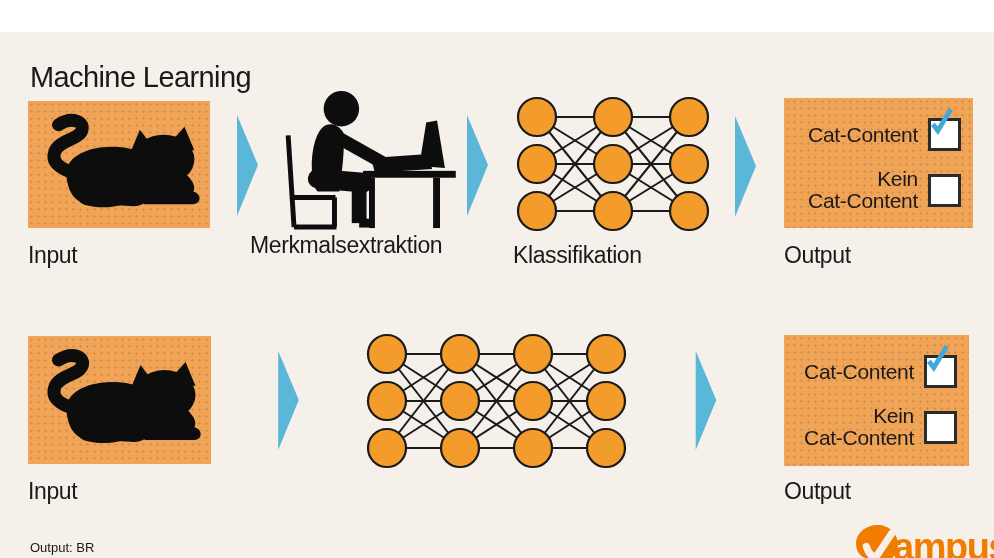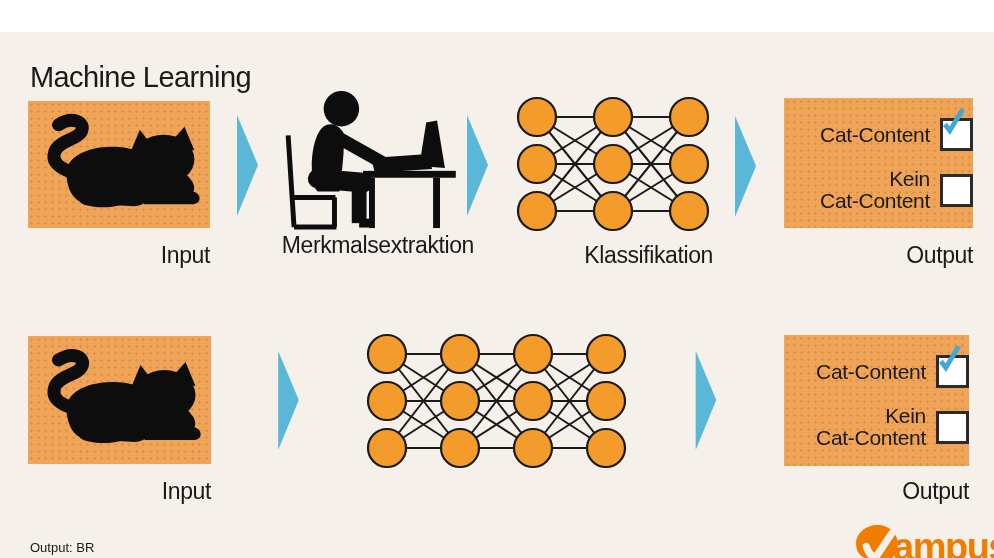--- a/index.html
+++ b/index.html
@@ -4,34 +4,34 @@
 <style>
   html,body { margin:0; padding:0; background:#fff; }
   .canvas {
     position:relative; width:994px; height:558px; overflow:hidden;
     background:var(--bg,#F6F0EA);
     color:var(--ink,#1A1A1A);
     font-family:"Liberation Sans", sans-serif;
     margin-top:32px;
   }
   .title { position:absolute; font-size:29px; letter-spacing:-0.6px; line-height:30px; }
-  .label { position:absolute; font-size:23px; letter-spacing:-0.4px; text-align:right; line-height:24px; }
+  .label { position:absolute; font-size:23px; letter-spacing:-0.4px; text-align:left; line-height:24px; }
   .obox {
     position:absolute;
     background-color:var(--box_orange,#F0A457);
     background-image:radial-gradient(rgba(150,85,15,.25) 1px, transparent 1.4px);
     background-size:7px 7px;
   }
   .obox svg { display:block; width:100%; height:100%; }
   .arrow { position:absolute; }
   .net { position:absolute; }
   .person { position:absolute; }
   .outbox {
     display:flex; flex-direction:column; gap:17px;
-    padding-top:20px; box-sizing:border-box;
+    padding-top:20px; padding-right:12px; box-sizing:border-box;
   }
   .optrow { display:flex; justify-content:flex-end; align-items:center; gap:10px; }
   .optlabel {
     font-size:21px; line-height:22px; text-align:right;
     white-space:pre-line; letter-spacing:-0.3px;
   }
   .checkbox {
     width:33px; height:33px; background:#fff;
     border:3px solid var(--checkbox_border,#2B2B2B);
     box-sizing:border-box; position:relative; flex:0 0 auto;

